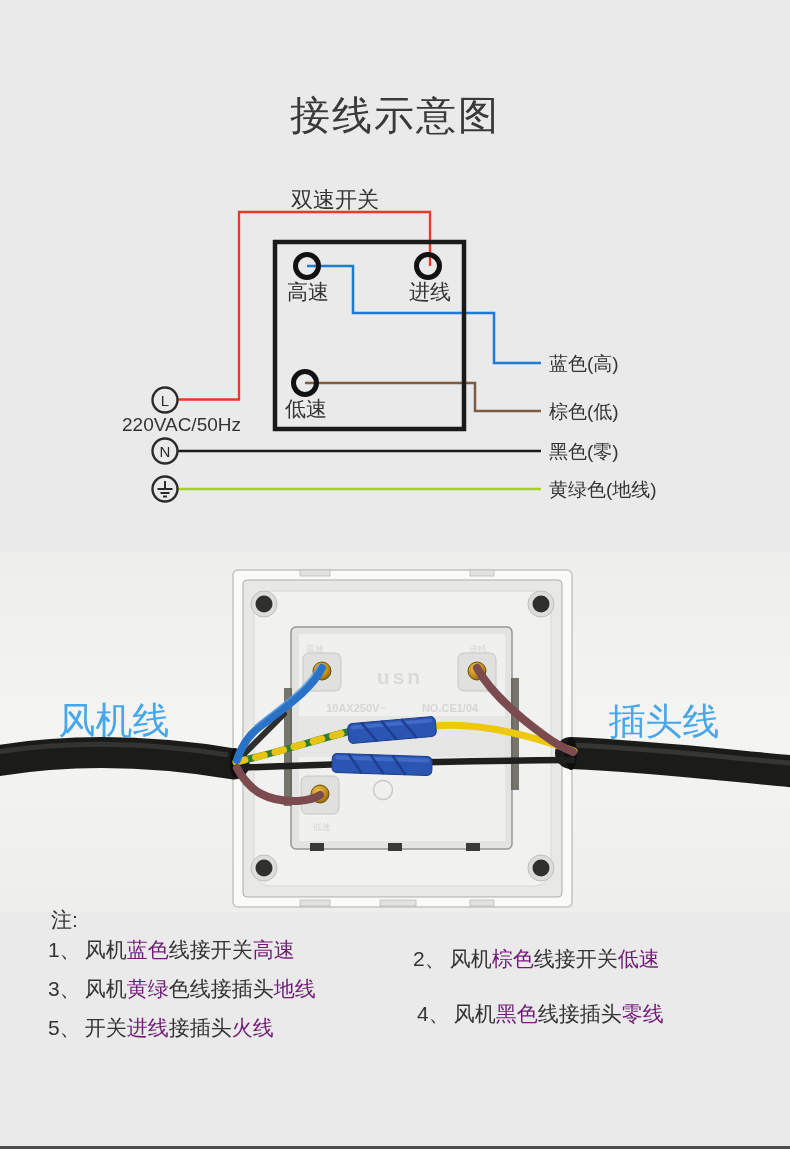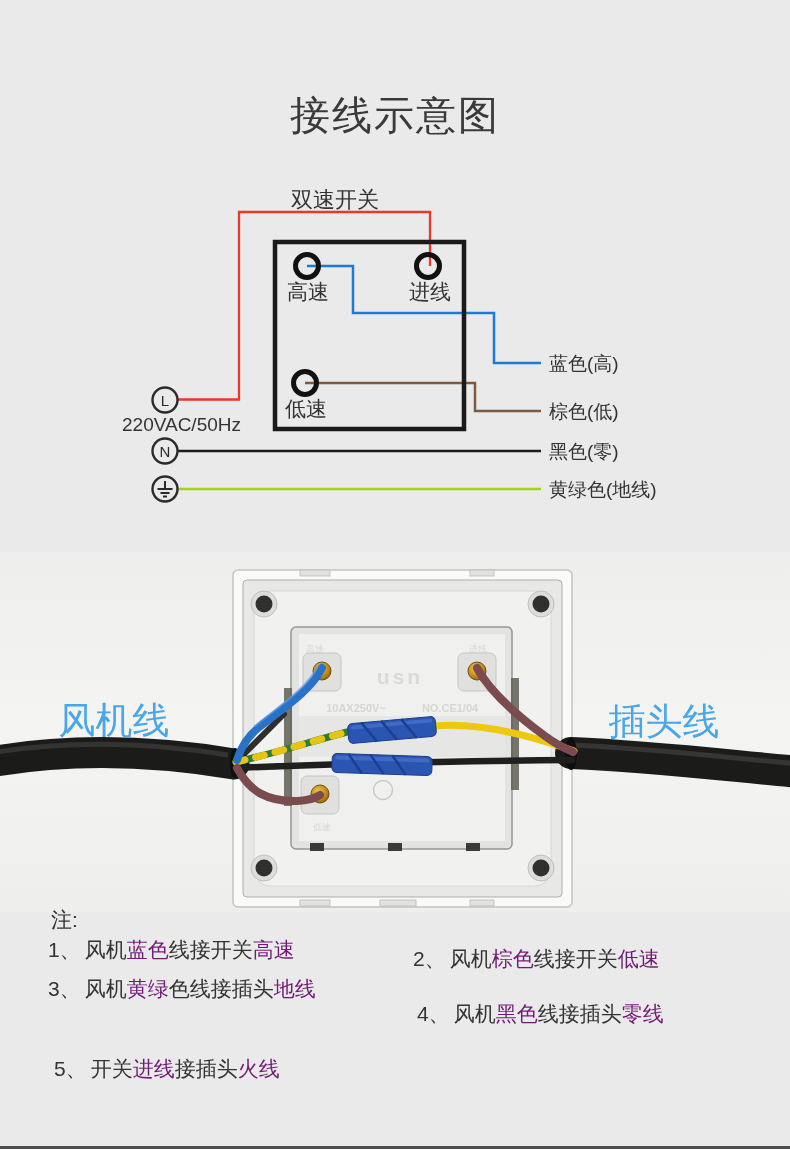--- a/index.html
+++ b/index.html
@@ -190,19 +190,19 @@
     </div>
     <div class="note-line" style="left:413px;top:945px;">
       <span class="num">2、</span><span>风机</span><span class="hl">棕色</span><span>线接开关</span><span class="hl">低速</span>
     </div>
     <div class="note-line" style="left:48px;top:975px;text-align:right;">
       <span class="num">3、</span><span>风机</span><span class="hl">黄绿</span><span>色线接插头</span><span class="hl">地线</span>
     </div>
     <div class="note-line" style="left:417px;top:1000px;">
       <span class="num">4、</span><span>风机</span><span class="hl">黑色</span><span>线接插头</span><span class="hl">零线</span>
     </div>
-    <div class="note-line" style="left:54px;top:1014px;margin-top:41px;">
+    <div class="note-line" style="left:48px;top:1014px;">
       <span class="num">5、</span><span>开关</span><span class="hl">进线</span><span>接插头</span><span class="hl">火线</span>
     </div>
   </div>
 
   <div id="bottom-bar" class="abs"></div>
 </div>
 
 </body></html>

